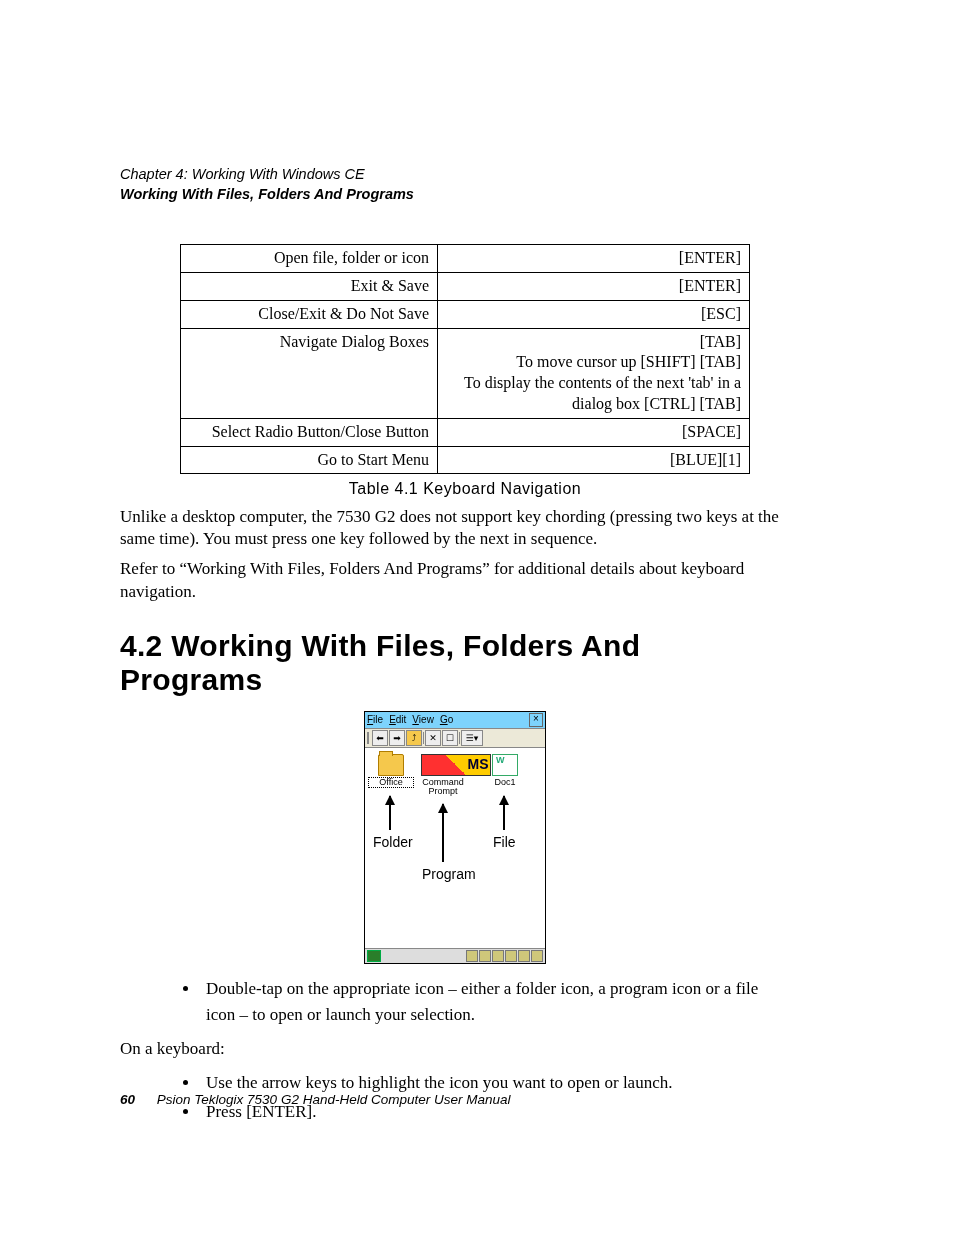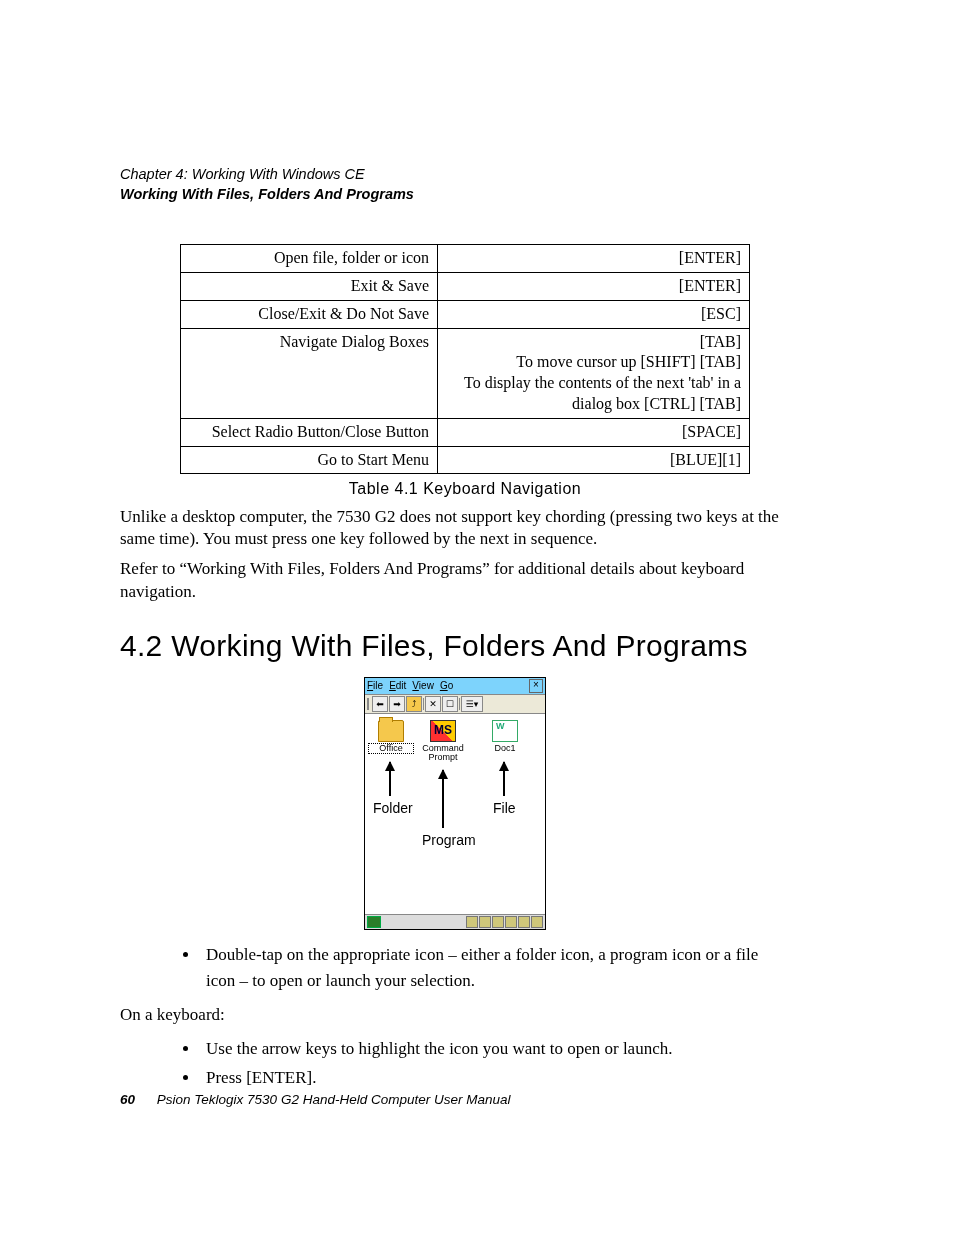--- a/index.html
+++ b/index.html
@@ -49,21 +49,21 @@
     width: 570px;
     letter-spacing: 0.5px;
   }
   .body-text {
     font-size: 17px;
     line-height: 1.3;
     margin-top: 8px;
   }
   h2.section {
     font-family: "Arial Narrow", Arial, sans-serif;
-    font-weight: normal;
+    font-weight: bold;
     font-size: 30px;
     margin: 26px 0 14px 0;
     letter-spacing: 0.3px;
   }
   .figure-wrap {
     width: 670px;
     text-align: center;
   }
   .device {
     display: inline-block;
@@ -118,21 +118,21 @@
     text-align: center;
     font-size: 9px;
     line-height: 1.05;
   }
   .icon .glyph {
     width: 24px; height: 20px;
     margin: 0 auto 2px auto;
   }
   .glyph.folder { background: #f5c84c; border: 1px solid #b07d00; border-radius: 2px 2px 0 0; position: relative; }
   .glyph.folder::before { content:""; position:absolute; top:-4px; left:0; width:12px; height:4px; background:#f5c84c; border:1px solid #b07d00; border-bottom:none; }
-  .glyph.prog { background: linear-gradient(45deg,#ff3030 0 50%,#ffcc00 50% 100%); border:1px solid #333; font-weight:bold; color:#003; font-size:12px; display:flex; align-items:center; justify-content:center; }
+  .glyph.prog { background: linear-gradient(45deg,#ff3030 0 50%,#ffcc00 50% 100%); border:1px solid #333; font-weight:bold; color:#003; font-size:14px; display:flex; align-items:center; justify-content:center;padding-left:44px; }
   .glyph.file { background:#fff; border:1px solid #3a6; position:relative; }
   .glyph.file::before { content:"W"; color:#2a7; font-weight:bold; font-size:9px; position:absolute; left:3px; top:1px; }
   .icon.sel .lbl { outline: 1px dotted #000; }
   .arrow {
     position: absolute;
     width: 2px;
     background: #000;
   }
   .arrow::before {
     content: "";

